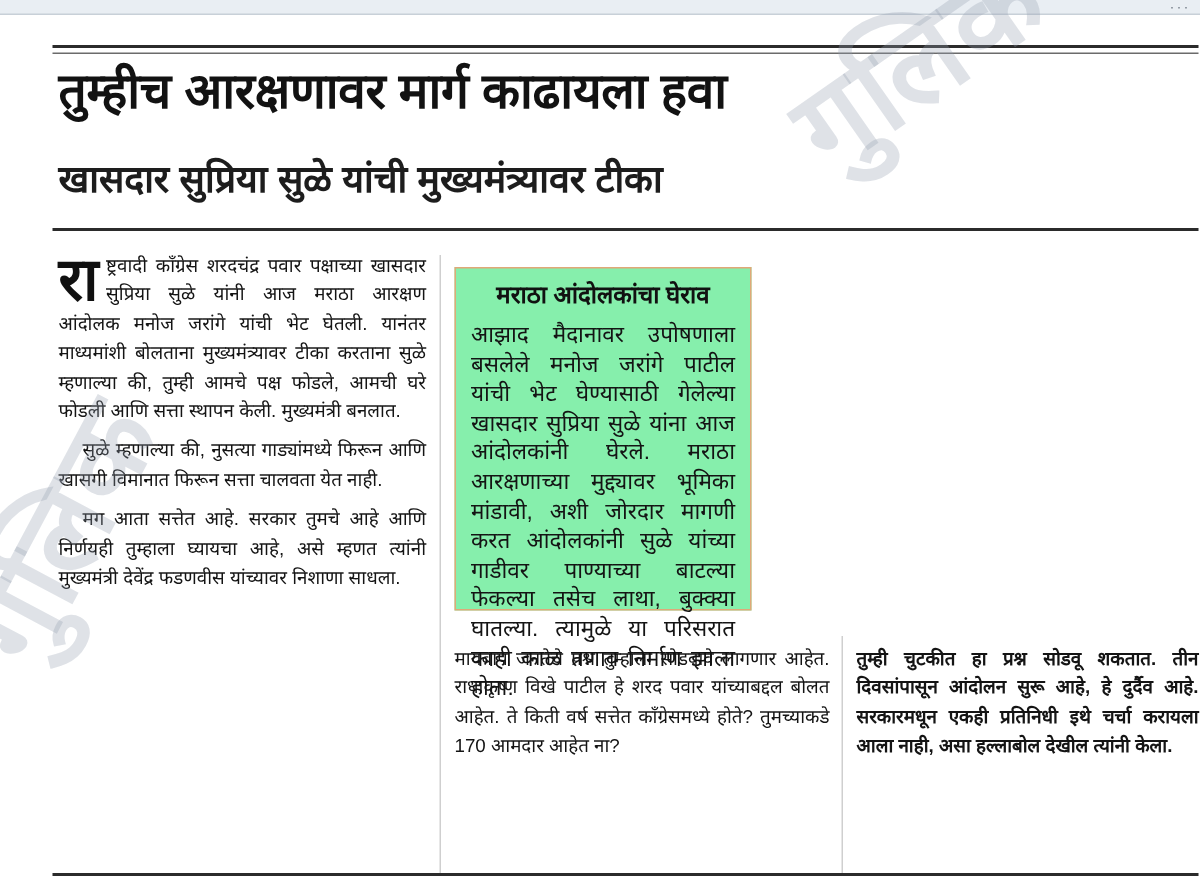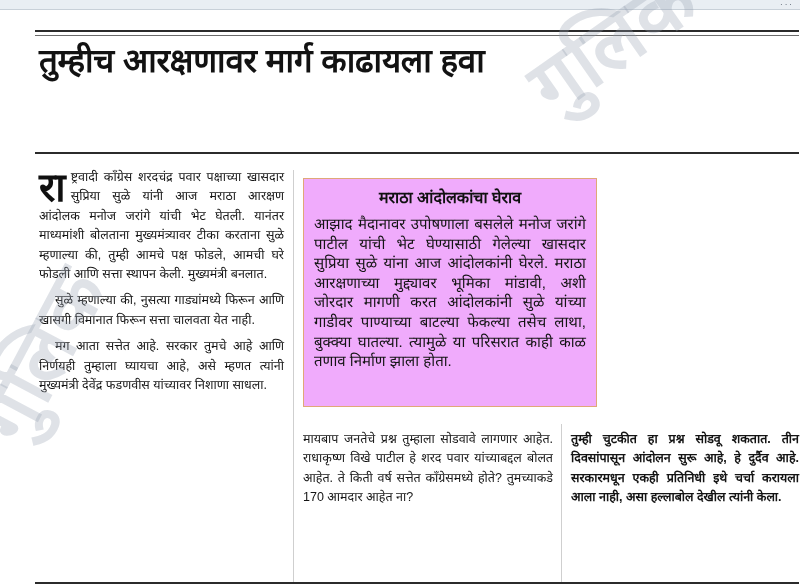--- a/index.html
+++ b/index.html
@@ -118,23 +118,23 @@
     font-weight: bold;
     padding: 2px 5px 0 0;
     color: #101010;
   }
 
   
   .box {
     position: absolute;
     top: 168px;
     left: 286px;
-    width: 294px;
+    width: 198px;
     height: 229px;
-    background: #f0abfc;
+    background: #86efac;
     border: 1px solid #e0a878;
     box-sizing: border-box;
     padding: 8px 10px 6px 10px;
   }
   .box h2 {
     margin: 0 0 6px 0;
     font-size: 16px;
     line-height: 21px;
     font-weight: bold;
     color: #111111;
@@ -214,20 +214,21 @@
 <div class="top-sliver">
   <div class="dots">···</div>
 </div>
 
 <div class="page">
 
   <div class="rule-top"></div>
   <div class="rule-top thin"></div>
 
   <div class="headline">तुम्हीच आरक्षणावर मार्ग काढायला हवा</div>
+  <div class="subhead">खासदार सुप्रिया सुळे यांची मुख्यमंत्र्यावर टीका</div>
 
   <div class="rule-mid"></div>
 
   <div class="vrule" id="vrule-1"></div>
   <div class="vrule" id="vrule-2"></div>
 
   <div class="col" id="col-left">
     <p>
       <span class="dropcap">रा</span><span>ष्ट्रवादी कॉंग्रेस शरदचंद्र पवार पक्षाच्या खासदार सुप्रिया सुळे यांनी आज मराठा आरक्षण आंदोलक मनोज जरांगे यांची भेट घेतली. यानंतर माध्यमांशी बोलताना मुख्यमंत्र्यावर टीका करताना सुळे म्हणाल्या की, तुम्ही आमचे पक्ष फोडले, आमची घरे फोडली आणि सत्ता स्थापन केली. मुख्यमंत्री बनलात.</span>
     </p>

